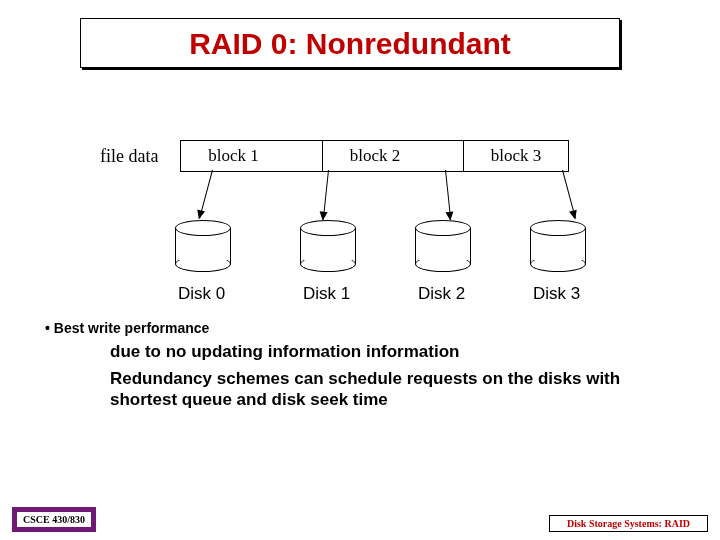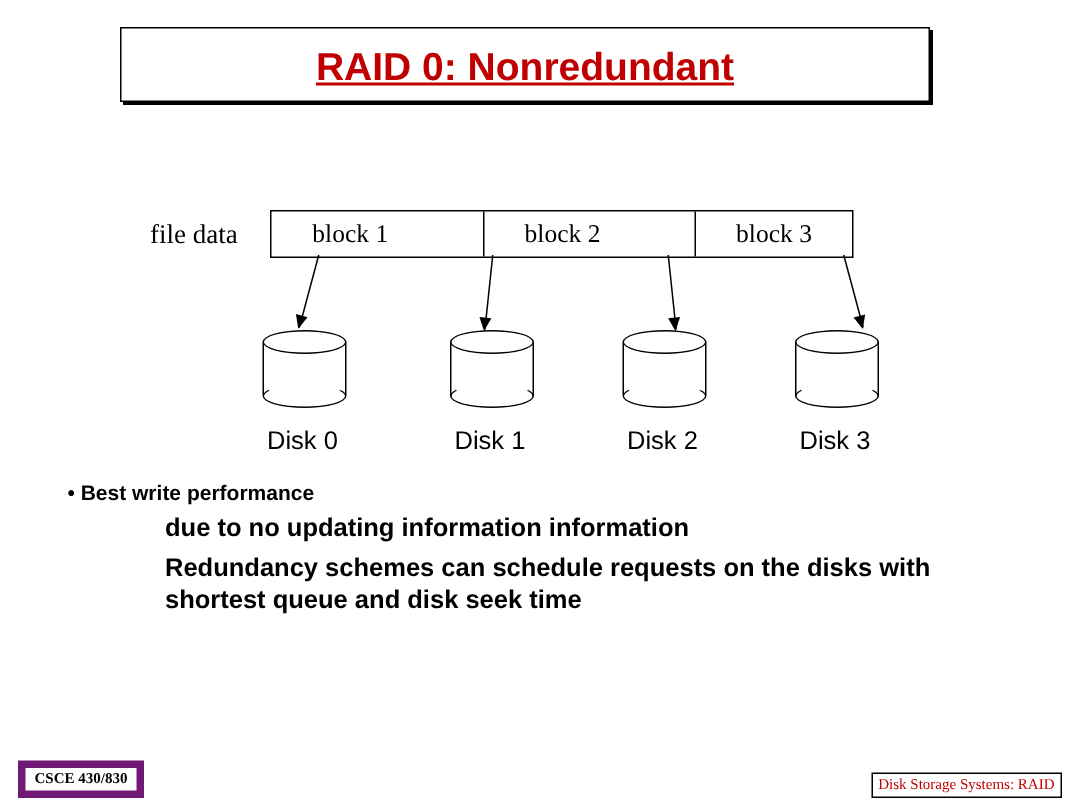--- a/index.html
+++ b/index.html
@@ -14,25 +14,24 @@
     .title-box {
       position: absolute;
       left: 80px;
       top: 18px;
       width: 540px;
       height: 50px;
       border: 1px solid #000;
       box-shadow: 2px 2px 0 #000;
       text-align: center;
       line-height: 50px;
-      font-size: 26px;
+      font-size: 30px;
       font-weight: bold;
       color: #c00000;
       font-family: Arial, Helvetica, sans-serif;
-      text-decoration: underline;
     }
     .file-label {
       position: absolute;
       left: 100px;
       top: 146px;
       font-size: 18px;
     }
     .blocks {
       position: absolute;
       left: 180px;
@@ -175,23 +174,23 @@
       border: 5px solid #701a75;
       padding: 2px 6px;
       font-size: 10px;
       font-weight: bold;
     }
     .footer-right {
       position: absolute;
       right: 12px;
       bottom: 8px;
       border: 1px solid #000;
-      padding: 2px 4px;
+      padding: 2px 17px;
       font-size: 10px;
-      font-weight: normal;
+      font-weight: bold;
       color: #c00000;
     }
   </style>
 </head>
 <body>
 
 <div class="title-box">RAID 0: Nonredundant</div>
 
 <div class="file-label">file data</div>
 

